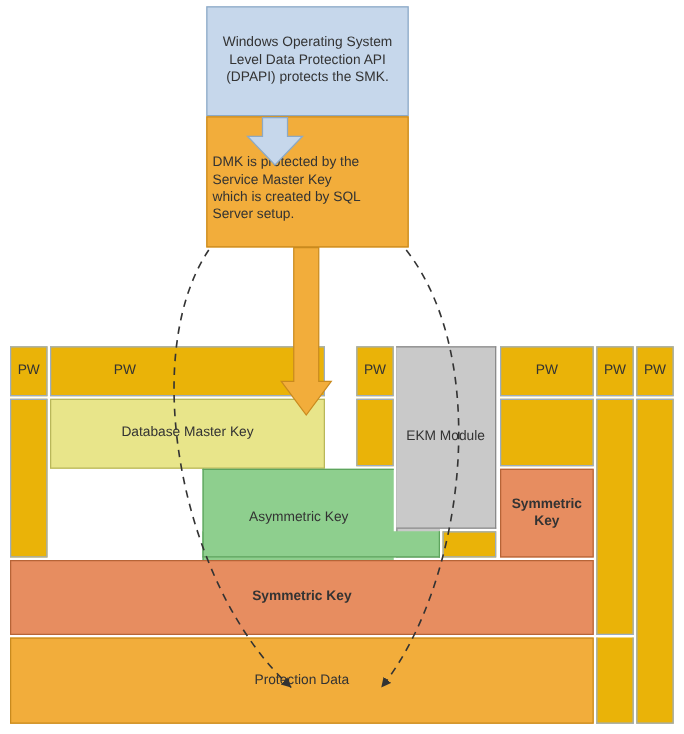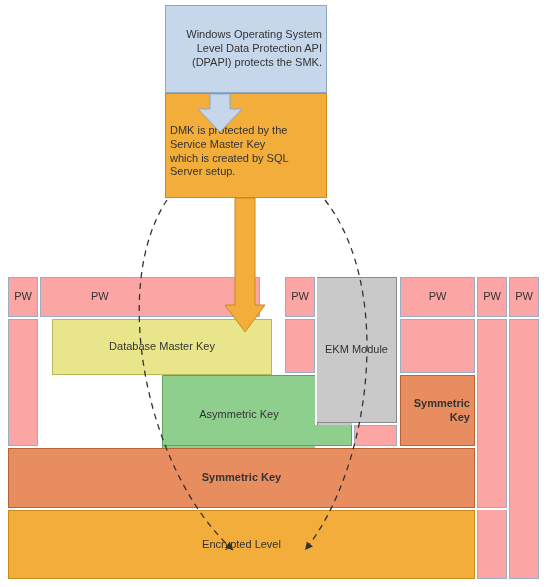--- a/index.html
+++ b/index.html
@@ -15,35 +15,35 @@
   .canvas {
     position: relative;
     width: 547px;
     height: 587px;
   }
   .box {
     position: absolute;
     display: flex;
     align-items: center;
     justify-content: center;
-    text-align: right;
+    text-align: center;
     padding: 4px;
     line-height: 1.25;
     border-style: solid;
     border-width: 1px;
   }
   .txt { display: block; }
   .lblue { background: #C6D7EB; border-color: #8CA9C6; }
   .orange { background: #F2AD3B; border-color: #C98A1E; }
   .yellow { background: #E8E58A; border-color: #B9B75A; }
   .teal  { background: #89C0C8; border-color: #5B8F96; }
   .green { background: #8ECF8E; border-color: #5EA45E; }
   .gray  { background: #C9C9C9; border-color: #8A8A8A; }
   .coral { background: #E78D60; border-color: #B76437; font-weight: bold; }
-  .pale  { background: #fca5a5; border-color: #9AADC2; }
+  .pale  { background: #eab308; border-color: #9AADC2; }
   svg.arrows { position:absolute; left:0; top:0; pointer-events:none; }
 </style>
 </head>
 <body>
 
 <div class="canvas">
 
   <div class="box lblue" style="left:165px; top:5px; width:162px; height:88px;">
     <span class="txt">Windows Operating System Level Data Protection API (DPAPI) protects the SMK.</span>
   </div>
@@ -64,21 +64,21 @@
   <div class="box pale" style="left:400px; top:277px; width:75px; height:40px;">
     <span>PW</span>
   </div>
   <div class="box pale" style="left:477px; top:277px; width:30px; height:40px;">
     <span>PW</span>
   </div>
   <div class="box pale" style="left:509px; top:277px; width:30px; height:40px;">
     <span>PW</span>
   </div>
 
-  <div class="box yellow" style="left:40px; top:319px; width:220px; height:56px;margin-left:12px;">
+  <div class="box yellow" style="left:40px; top:319px; width:220px; height:56px;">
     <span>Database Master Key</span>
   </div>
 
   <div class="box pale" style="left:8px; top:319px; width:30px; height:127px;"></div>
 
   <div class="box pale" style="left:285px; top:319px; width:30px; height:54px;"></div>
 
   <div class="box gray" style="left:317px; top:277px; width:35px; height:169px; border-right:none;"></div>
   <div class="box gray" style="left:317px; top:277px; width:80px; height:146px; border-left:none;">
     <span>EKM Module</span>
@@ -101,21 +101,21 @@
   <div class="box pale" style="left:477px; top:319px; width:30px; height:189px;"></div>
   <div class="box pale" style="left:509px; top:319px; width:30px; height:260px;"></div>
 
   <div class="box coral" style="left:8px; top:448px; width:467px; height:60px;">
     <span>Symmetric Key</span>
   </div>
 
   <div class="box pale" style="left:477px; top:510px; width:30px; height:69px; border-top:none;"></div>
 
   <div class="box orange" style="left:8px; top:510px; width:467px; height:69px;">
-    <span>Encrypted Level</span>
+    <span>Protection Data</span>
   </div>
 
   <svg class="arrows" width="547" height="587">
     <defs>
       <marker id="ah" markerWidth="8" markerHeight="8" refX="6" refY="3" orient="auto">
         <path d="M0,0 L6,3 L0,6 Z" fill="#333"></path>
       </marker>
     </defs>
 
     <g>

